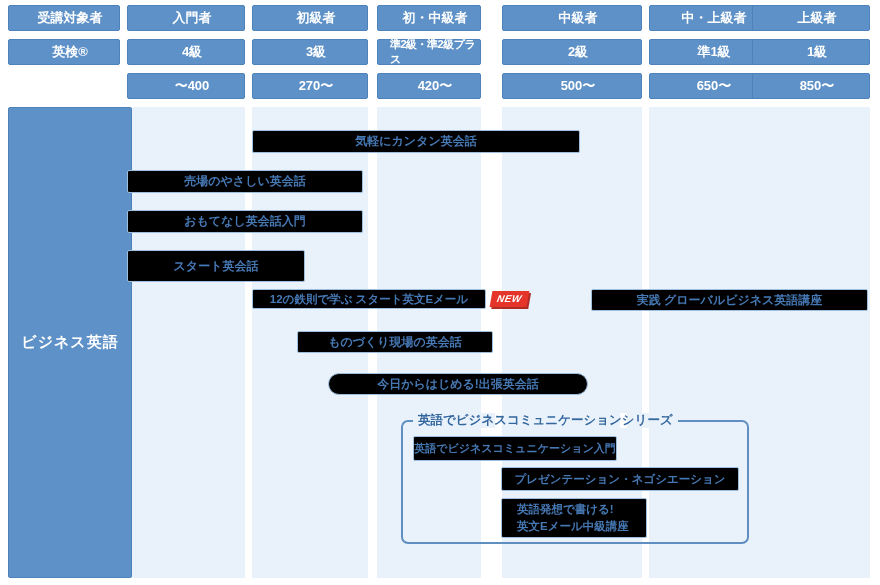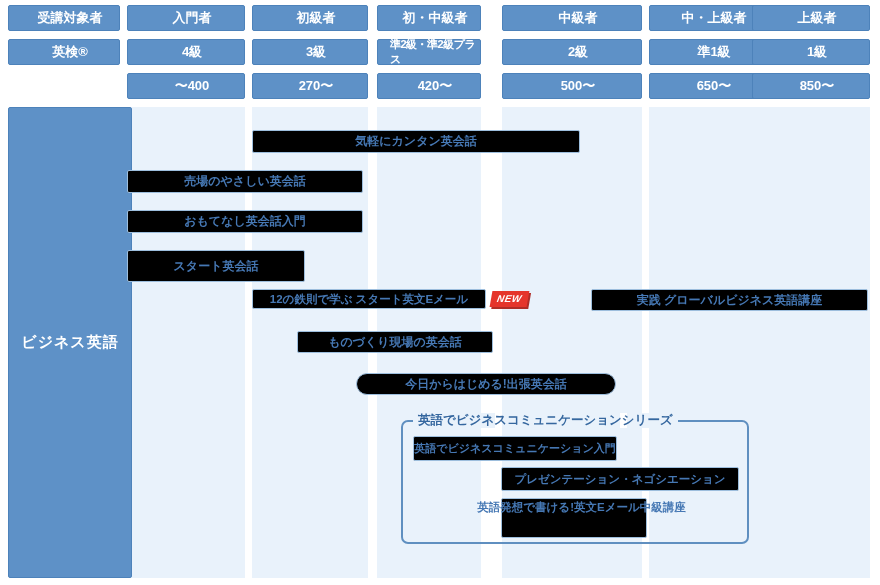--- a/index.html
+++ b/index.html
@@ -31,21 +31,21 @@
              transform:skewX(-10deg);box-shadow:2px 2px 0 rgba(168,22,14,0.9);letter-spacing:0.5px;}
 
   
   .series-group{position:absolute;left:401px;top:420px;width:348px;height:124px;
                 border:2px solid #5f8fc0;border-radius:7px;box-sizing:border-box;}
   .series-title{position:absolute;top:-9px;left:10px;padding:0 5px;font-size:12.5px;font-weight:bold;
                 color:#35679f;white-space:nowrap;line-height:15px;
                 background:linear-gradient(to right,#e9f2fb 0,#e9f2fb 82px,#ffffff 82px,#ffffff 89px,
                            #e9f2fb 89px,#e9f2fb 207px,#ffffff 207px,#ffffff 214px,#e9f2fb 214px);}
   .series-group .course{font-size:11.5px;}
-  .course.two-line{flex-direction:row;align-items:flex-start;justify-content:center;
+  .course.two-line{flex-direction:column;align-items:flex-start;justify-content:center;
                    padding-left:15px;line-height:17px;font-size:11.5px;}
 </style>
 </head>
 <body>
 
 <div class="stage">
 
   <div class="hcell hlabel r1">受講対象者</div>
   <div class="hcell r1 c1">入門者</div>
   <div class="hcell r1 c2">初級者</div>
@@ -88,21 +88,21 @@
 
   <div class="course" style="left:127px;top:250px;width:178px;height:32px;">スタート英会話</div>
 
   <div class="course" style="left:252px;top:289px;width:234px;height:20px;font-size:11.5px;">12の鉄則で学ぶ スタート英文Eメール</div>
   <div class="badge-new">NEW</div>
 
   <div class="course" style="left:591px;top:289px;width:277px;height:22px;">実践 グローバルビジネス英語講座</div>
 
   <div class="course" style="left:297px;top:331px;width:196px;height:22px;">ものづくり現場の英会話</div>
 
-  <div class="course" style="left:356px;top:373px;width:260px;height:22px;border-radius:11px;">今日からはじめる!出張英会話</div>
+  <div class="course" style="left:328px;top:373px;width:260px;height:22px;border-radius:11px;">今日からはじめる!出張英会話</div>
 
   <div class="series-group">
     <div class="series-title">英語でビジネスコミュニケーションシリーズ</div>
 
     <div class="course" style="left:10px;top:14px;width:204px;height:25px;font-size:11px;">英語でビジネスコミュニケーション入門</div>
 
     <div class="course" style="left:98px;top:45px;width:238px;height:24px;">プレゼンテーション・ネゴシエーション</div>
 
     <div class="course two-line" style="left:98px;top:76px;width:146px;height:40px;">
       <span>英語発想で書ける!</span>

